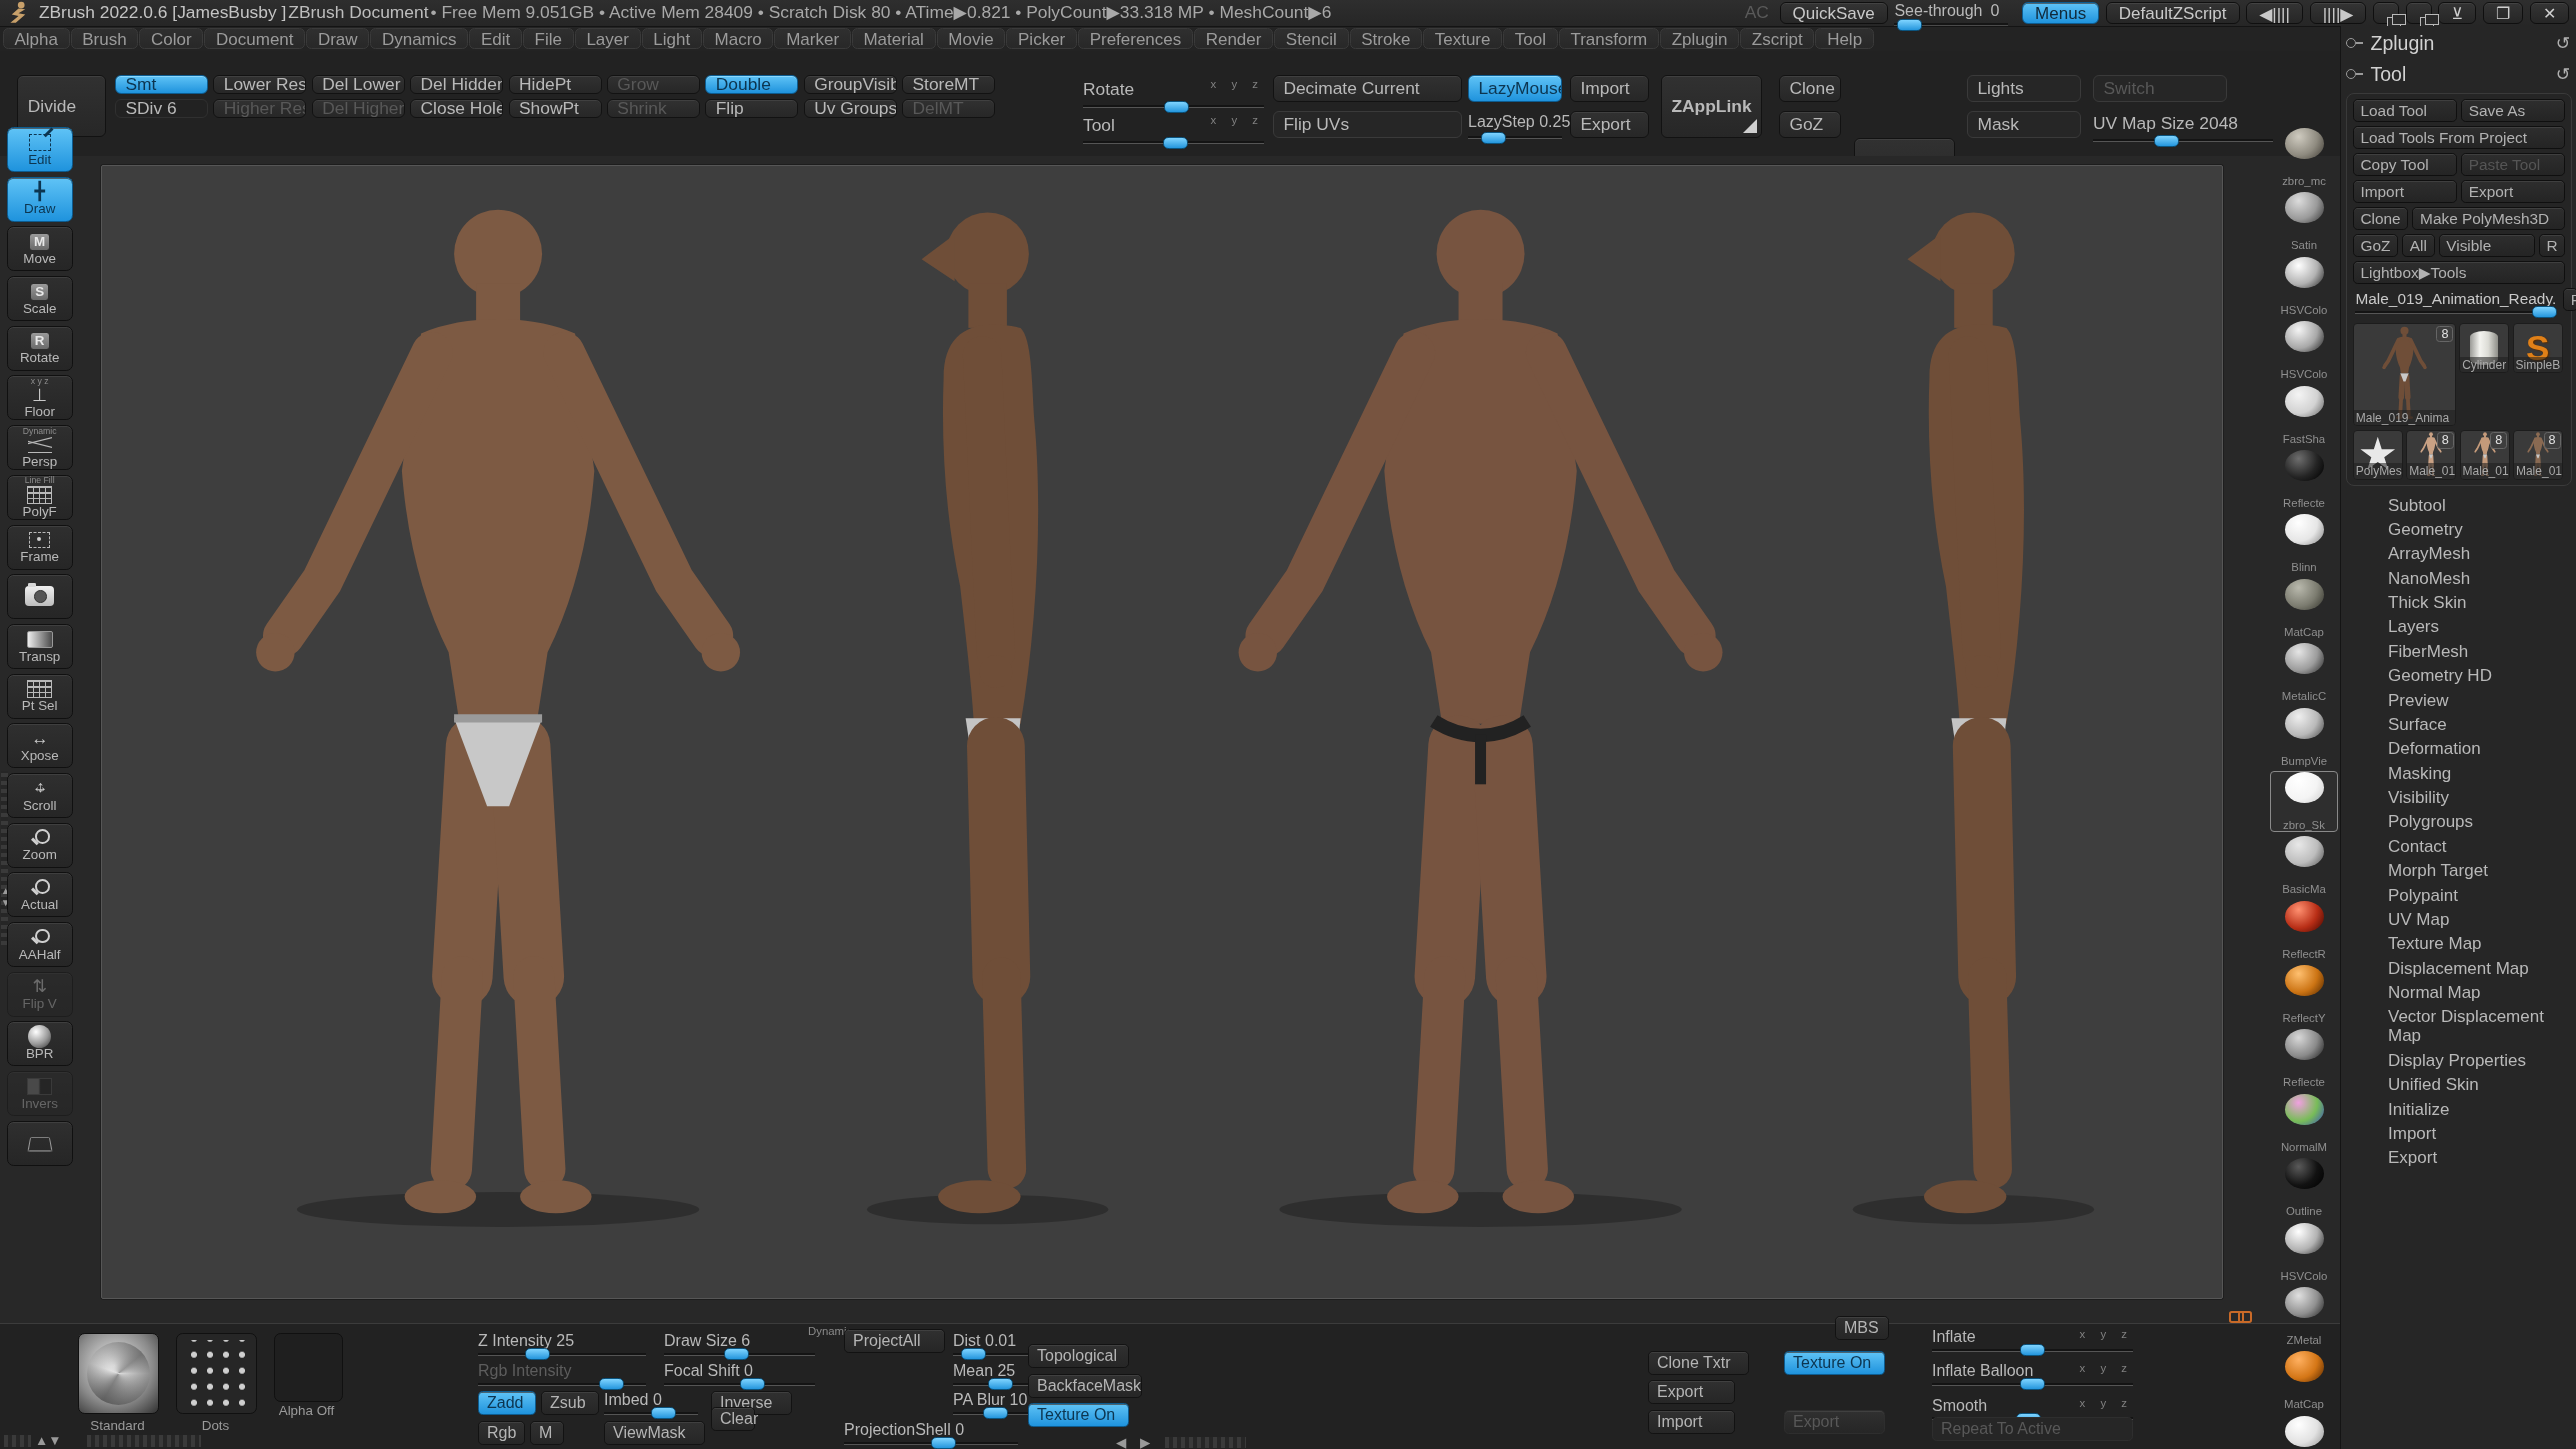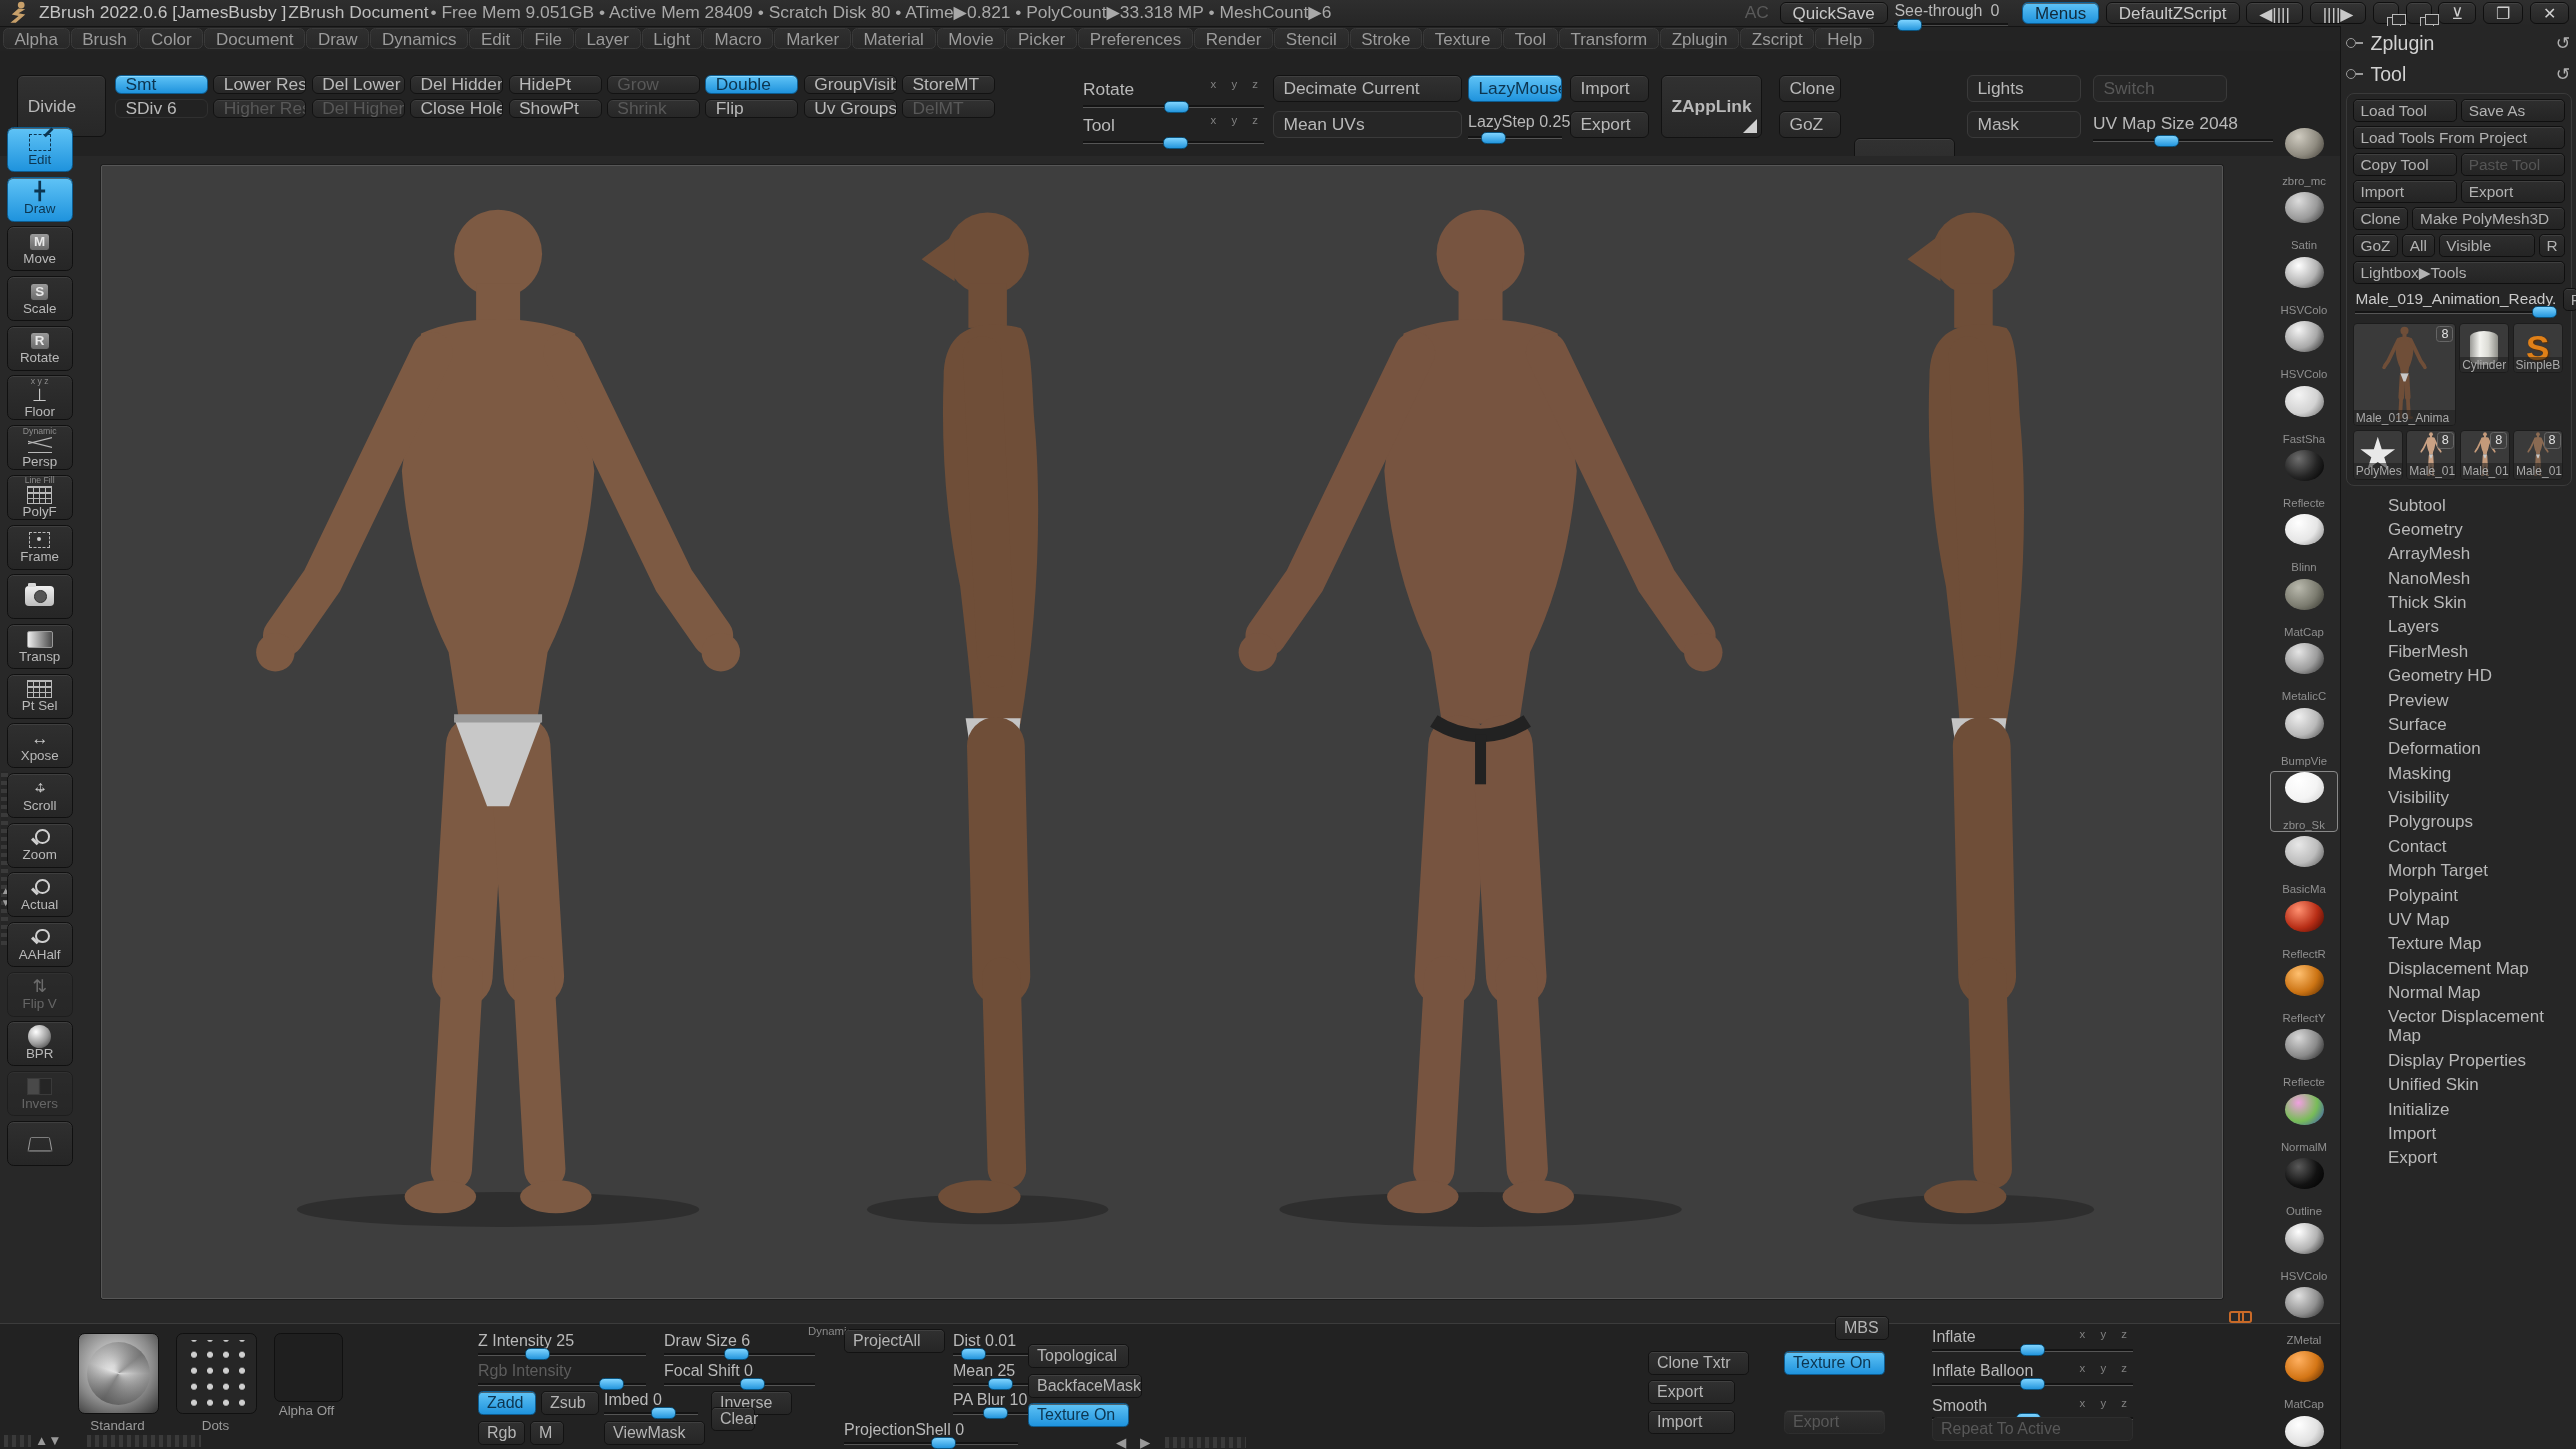--- a/index.html
+++ b/index.html
@@ -291,21 +291,21 @@
     </div>
     <div class="sl ts-abs" style="left:1083px;top:64px;width:181px;">
       <span class="lab">Tool</span>
       <span class="xyz">x y z</span>
       <span class="track">
           <span class="knob" style="left: 44%;"></span>
         </span>
     </div>
 
     <button class="b ts-abs" style="left:1273px;top:24px;width:189px;height:27px;">Decimate Current</button>
-    <button class="b outline ts-abs" style="left:1273px;top:60px;width:189px;height:27px;">Mean UVs</button>
+    <button class="b outline ts-abs" style="left:1273px;top:60px;width:189px;height:27px;">Flip UVs</button>
 
     <button class="b blue ts-abs" style="left:1468px;top:24px;width:94px;height:27px;">LazyMouse</button>
     <div class="sl ts-abs" style="left:1468px;top:62px;width:94px;">
       <span class="lab" style="font-size:16px;">LazyStep 0.25</span>
       <span class="track">
           <span class="knob" style="left: 14%;"></span>
         </span>
     </div>
 
     <button class="b ts-abs" style="left:1570px;top:24px;width:79px;height:27px;">Import</button>

